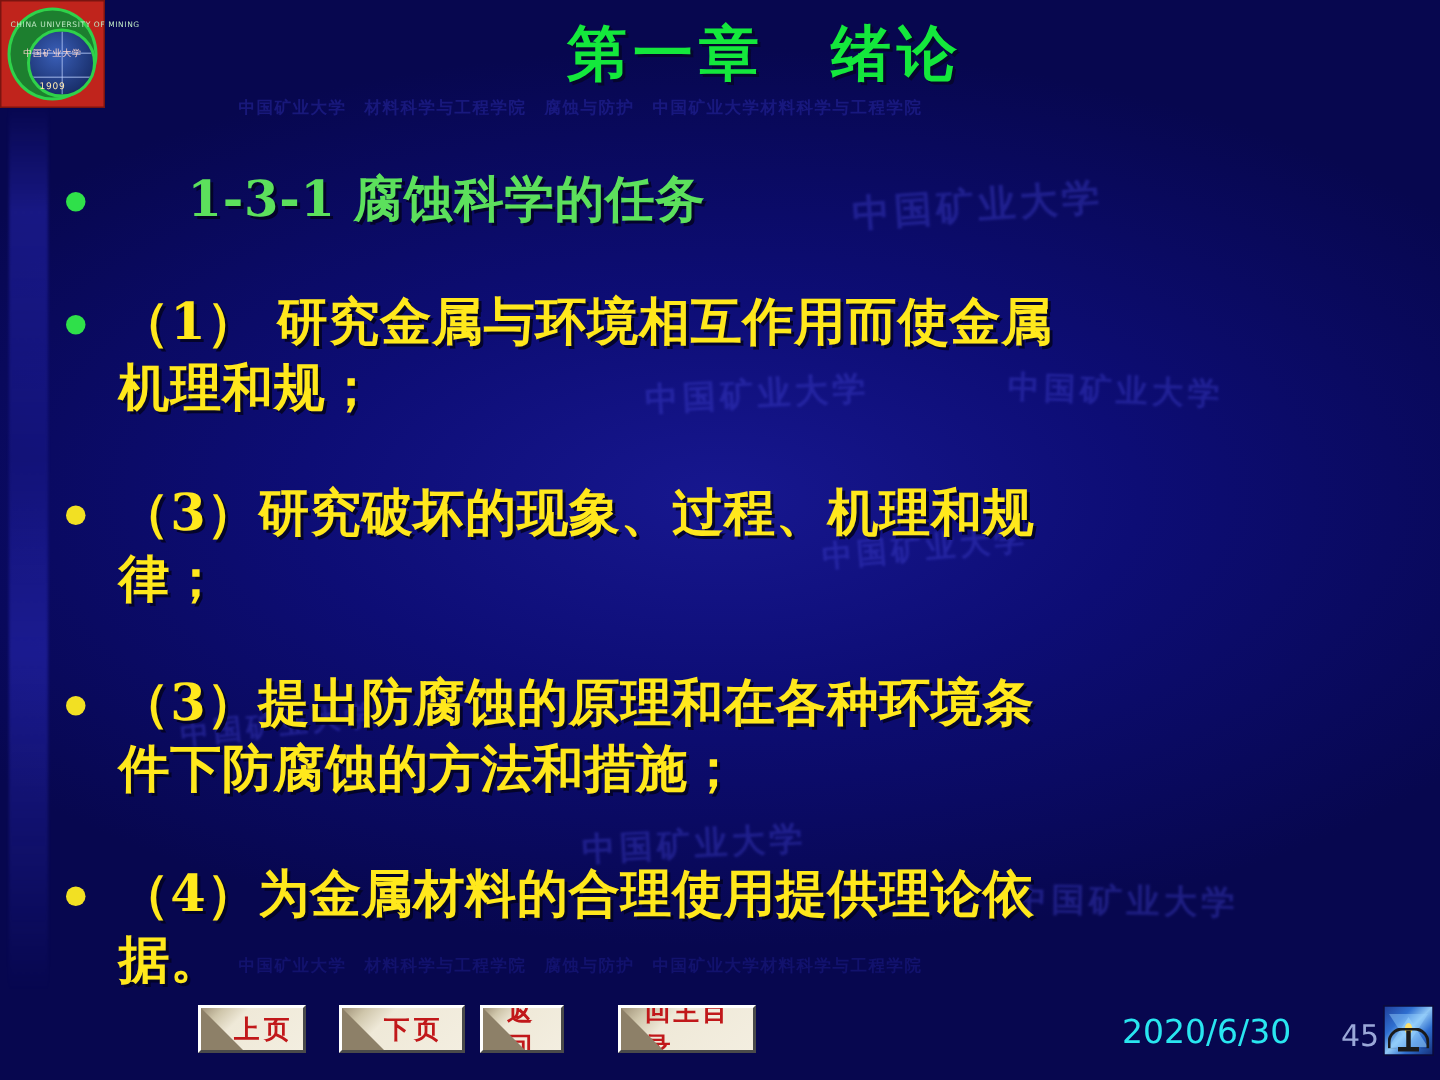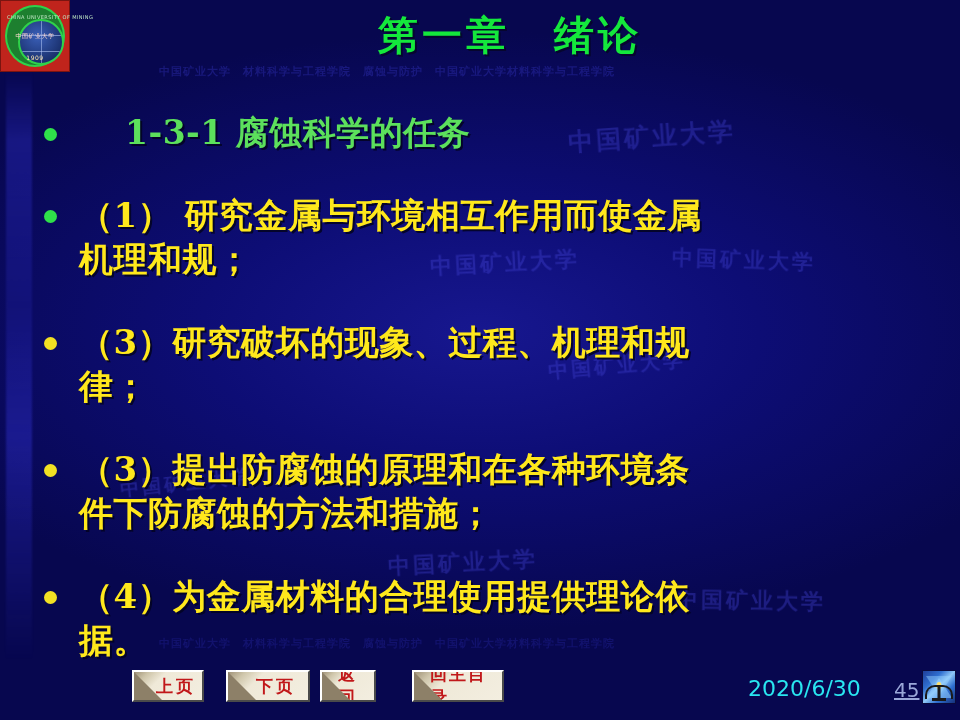--- a/index.html
+++ b/index.html
@@ -238,21 +238,20 @@
     font-size: 22px;
     font-family: "DejaVu Sans", "Liberation Sans", sans-serif;
     letter-spacing: 0;
   }
   #page-number {
     position: absolute;
     left: 894px; top: 16px;
     color: #9aa7d8;
     font-size: 20px;
     font-family: "DejaVu Sans", "Liberation Sans", sans-serif;
-    text-decoration: underline;
   }
   #corner-emblem {
     position: absolute;
     left: 922px; top: 8px;
     width: 34px; height: 34px;
     background:
       linear-gradient(135deg, #1f3f9a 0%, #2f6fd0 30%, #8fc7f5 50%, #2f6fd0 70%, #15307a 100%);
     border: 1px solid #0a0a3c;
     box-sizing: border-box;
     overflow: hidden;

